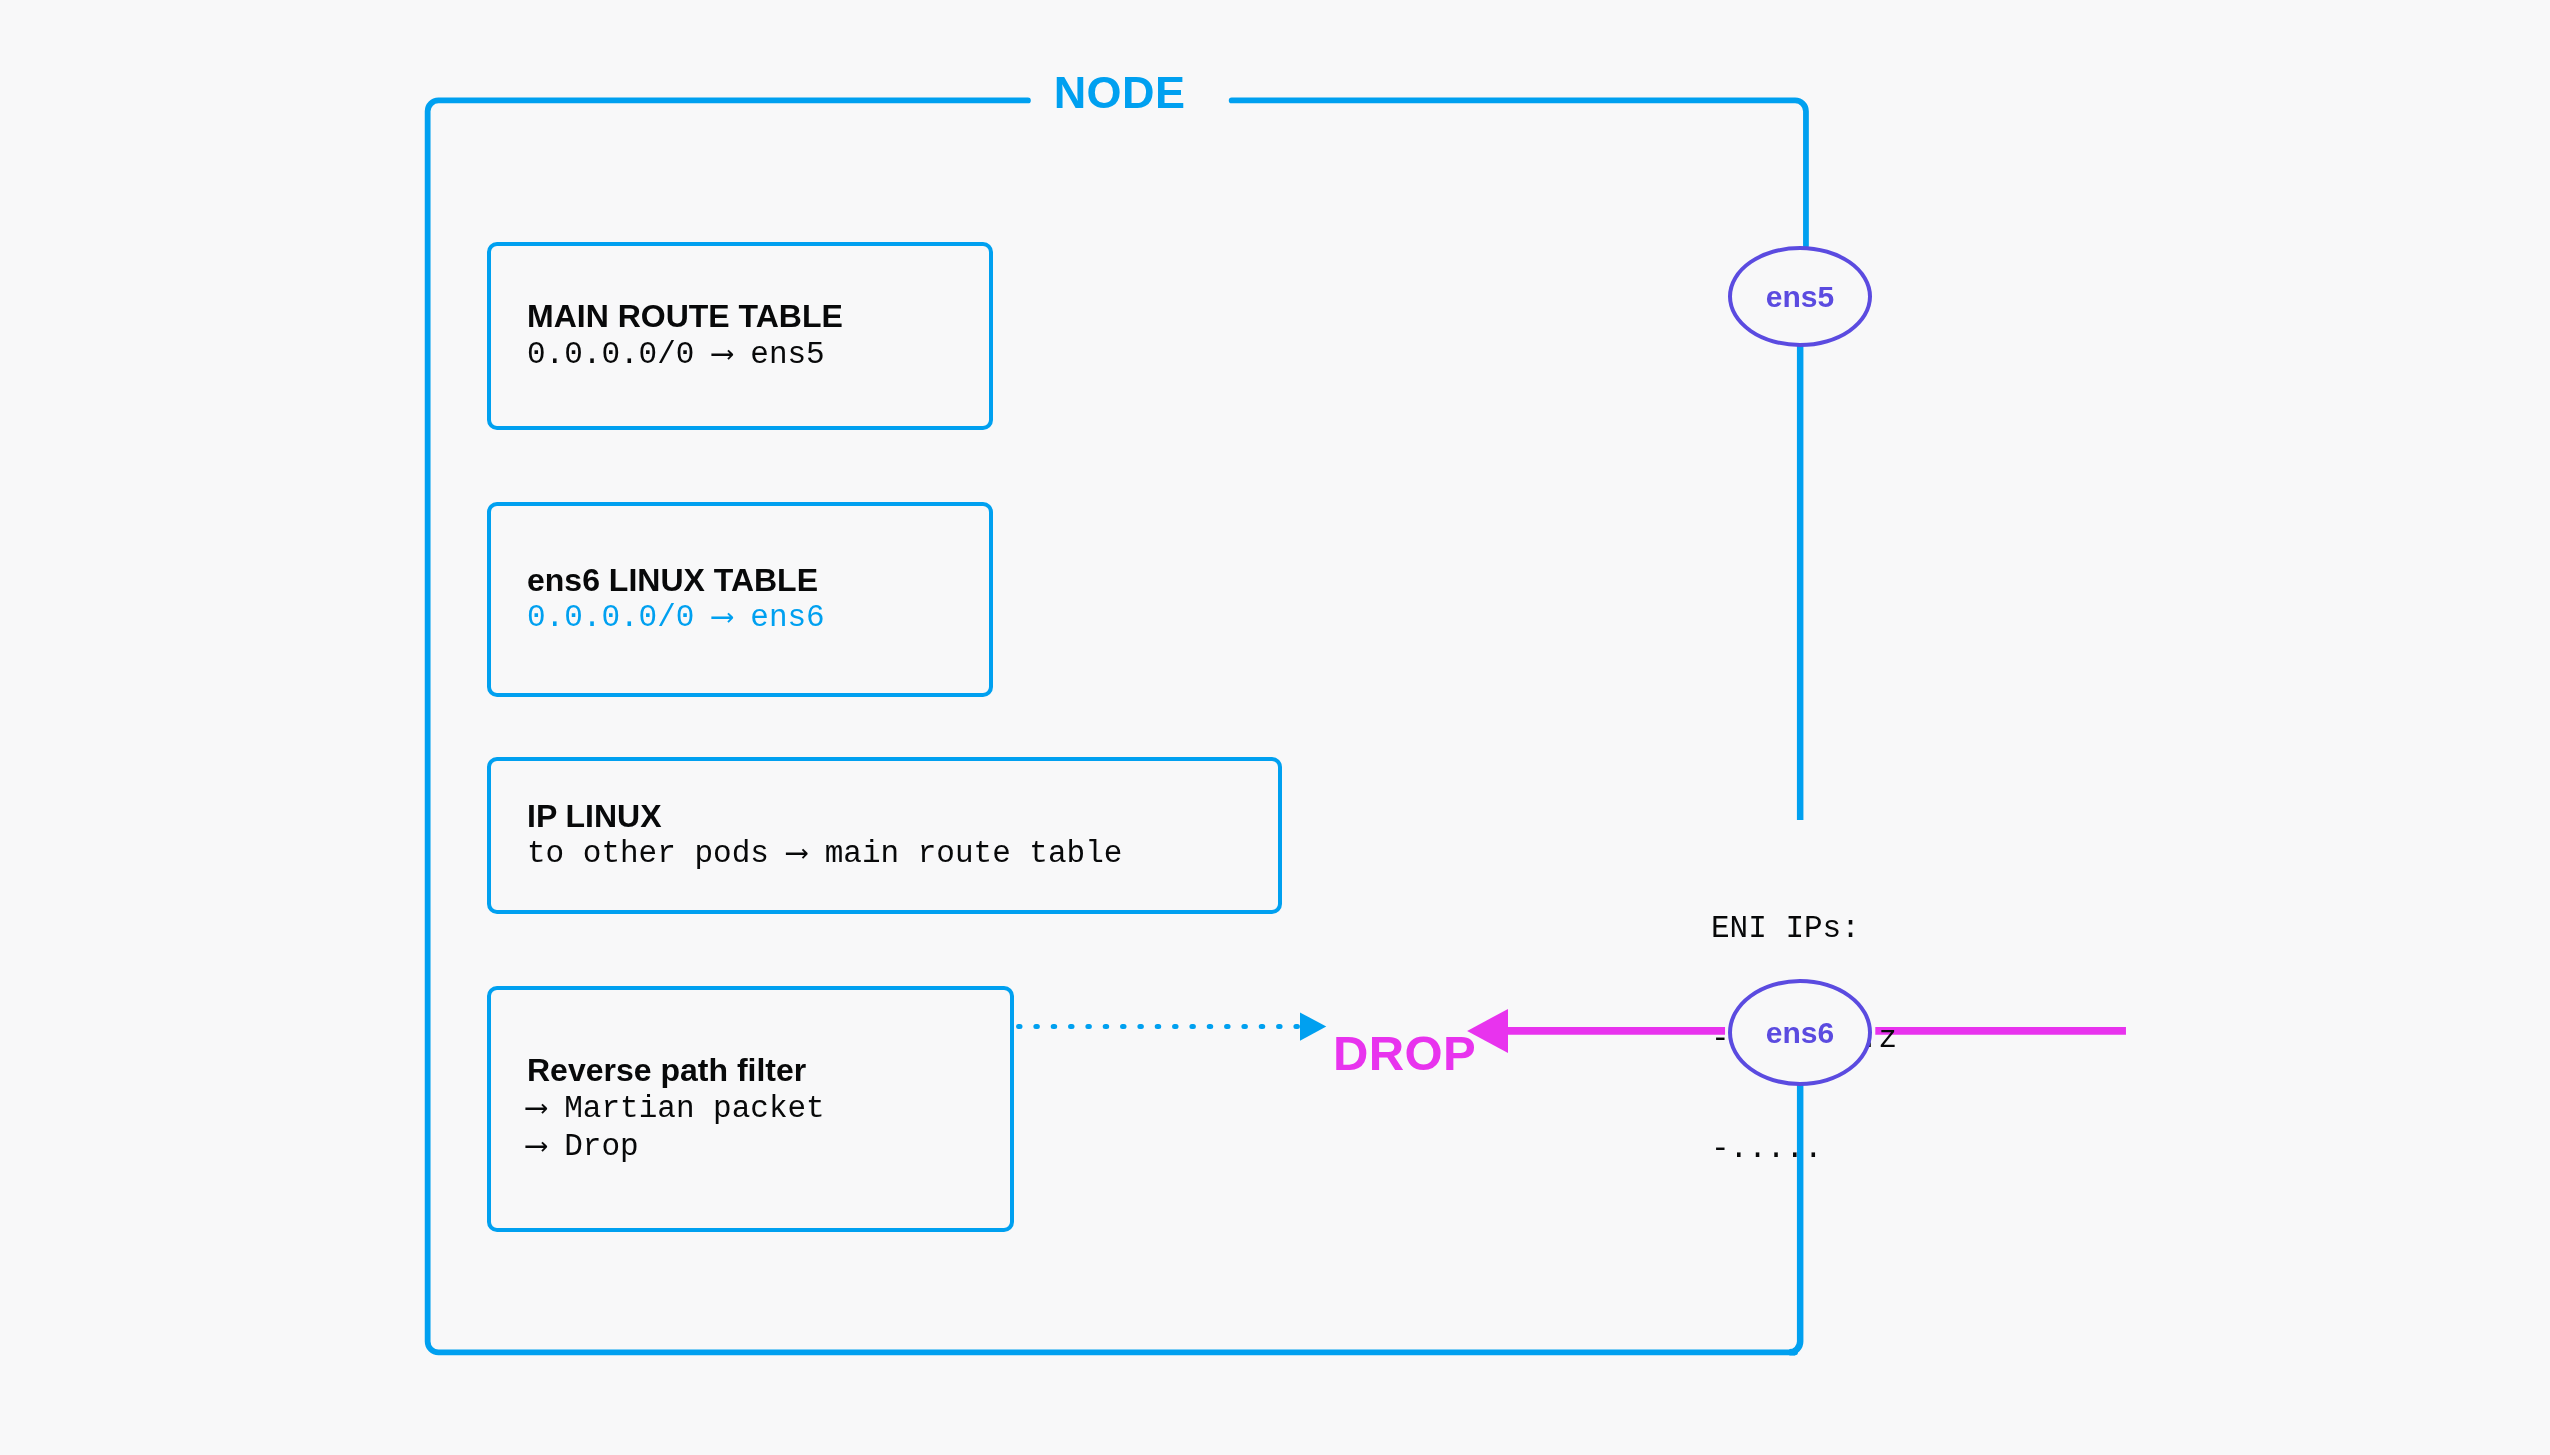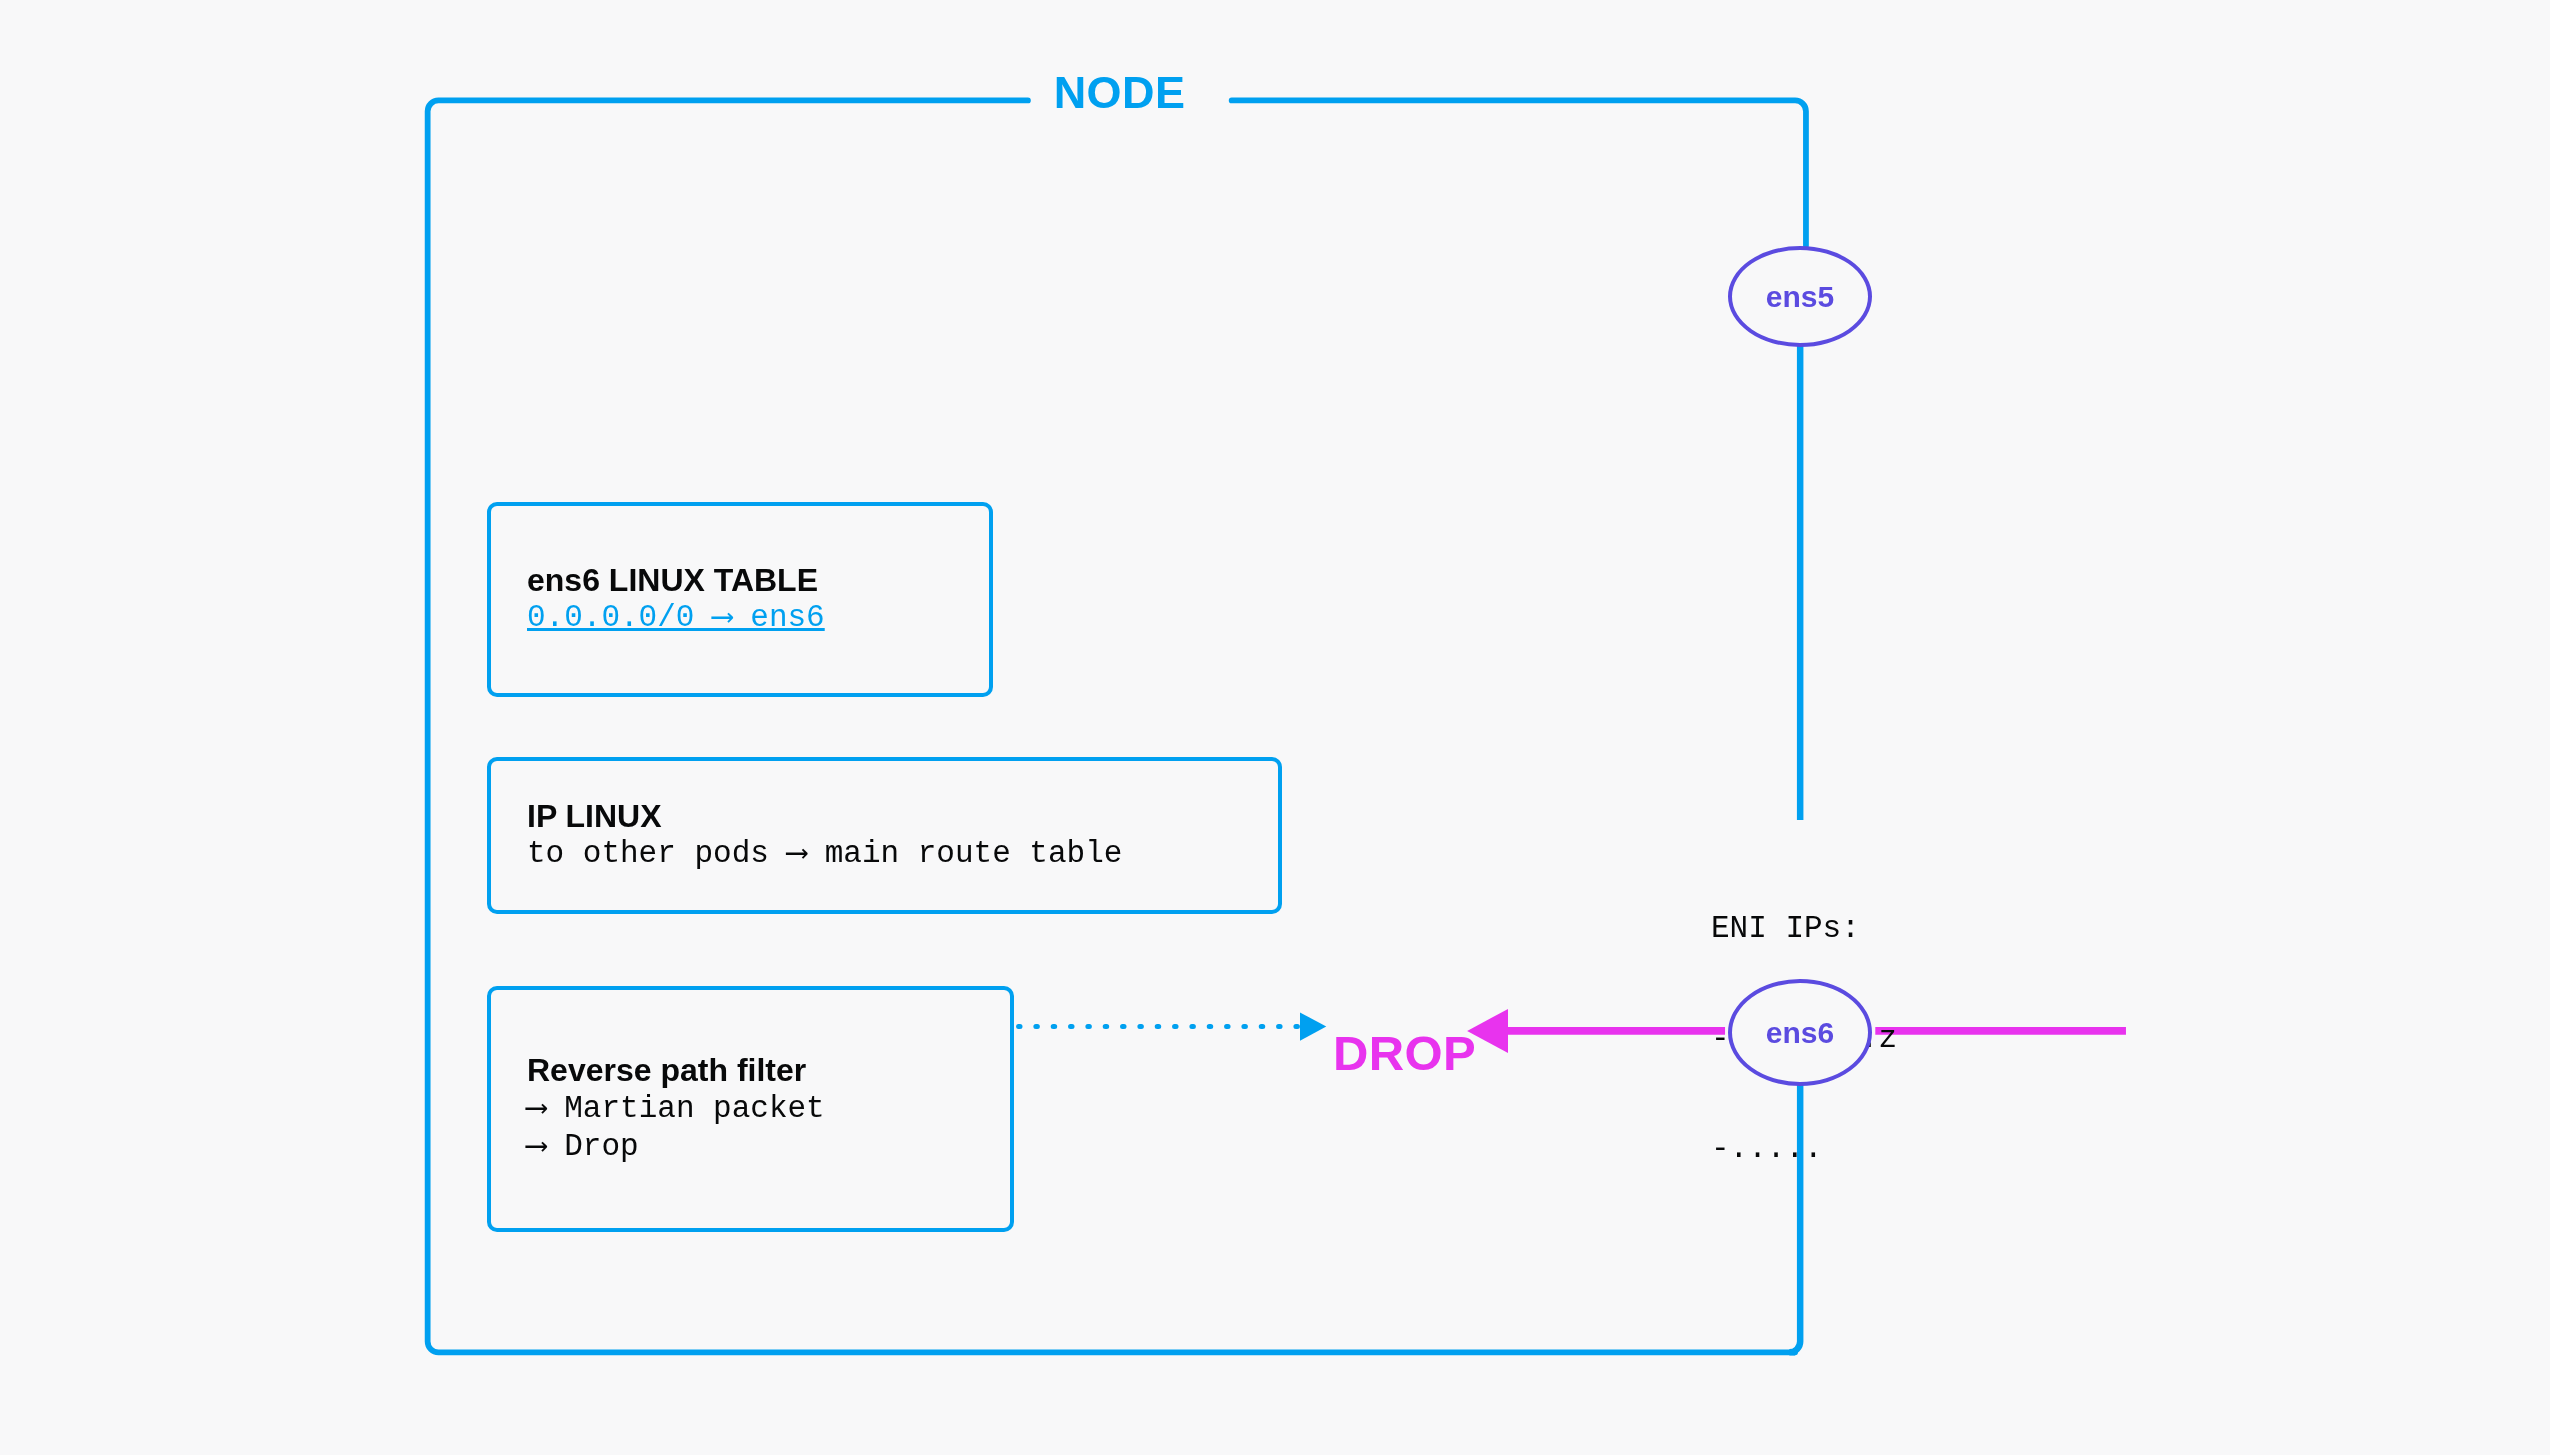--- a/index.html
+++ b/index.html
@@ -56,21 +56,21 @@
     white-space: pre;
   }
   .box-mono {
     font-family: "Liberation Mono", monospace;
     font-size: 31px;
     font-weight: normal;
     color: #08090a;
     line-height: 1.22;
     white-space: pre;
   }
-  .box-mono.accent { color: #00a0f0; text-decoration: underline; }
+  .box-mono.accent { color: #00a0f0; }
   .box-inner { padding-left: 36px; }
 
   #box-main-route   { left: 487px;  top: 242px;  width: 506px; height: 188px; }
   #box-ens6-route   { left: 487px;  top: 502px;  width: 506px; height: 195px; }
   #box-ip-rules     { left: 487px;  top: 757px; width: 795px; height: 157px; }
   #box-rp-filter    { left: 487px;  top: 986px; width: 527px; height: 246px; }
 
   
   .drop-label {
     position: absolute;
@@ -160,20 +160,26 @@
     <path d="M2492,1500 L2492,1857 A15,15 0 0 1 2477,1872 L2485,1872" fill="none" stroke="#00a0f0" stroke-width="9" stroke-linecap="butt"></path>
 
     <line x1="1410" y1="1421" x2="1808" y2="1421" stroke="#00a0f0" stroke-width="7" stroke-dasharray="2 22" stroke-linecap="round" marker-end="url(#arrow-cyan)"></line>
 
     <line x1="2943" y1="1427" x2="2596" y2="1427" stroke="#e833ee" stroke-width="11" stroke-linecap="butt"></line>
     <line x1="2388" y1="1427" x2="2075" y2="1427" stroke="#e833ee" stroke-width="11" stroke-linecap="butt" marker-end="url(#arrow-magenta)"></line>
   </svg>
 
   <div class="node-title">NODE</div>
 
+  <div class="info-box" id="box-main-route">
+    <div class="box-inner">
+      <div class="box-title">MAIN ROUTE TABLE</div>
+      <div class="box-mono">0.0.0.0/0 ⟶ ens5</div>
+    </div>
+  </div>
 
   <div class="info-box" id="box-ens6-route">
     <div class="box-inner">
       <div class="box-title">ens6 LINUX TABLE</div>
       <div class="box-mono accent">0.0.0.0/0 ⟶ ens6</div>
     </div>
   </div>
 
   <div class="info-box" id="box-ip-rules">
     <div class="box-inner">

